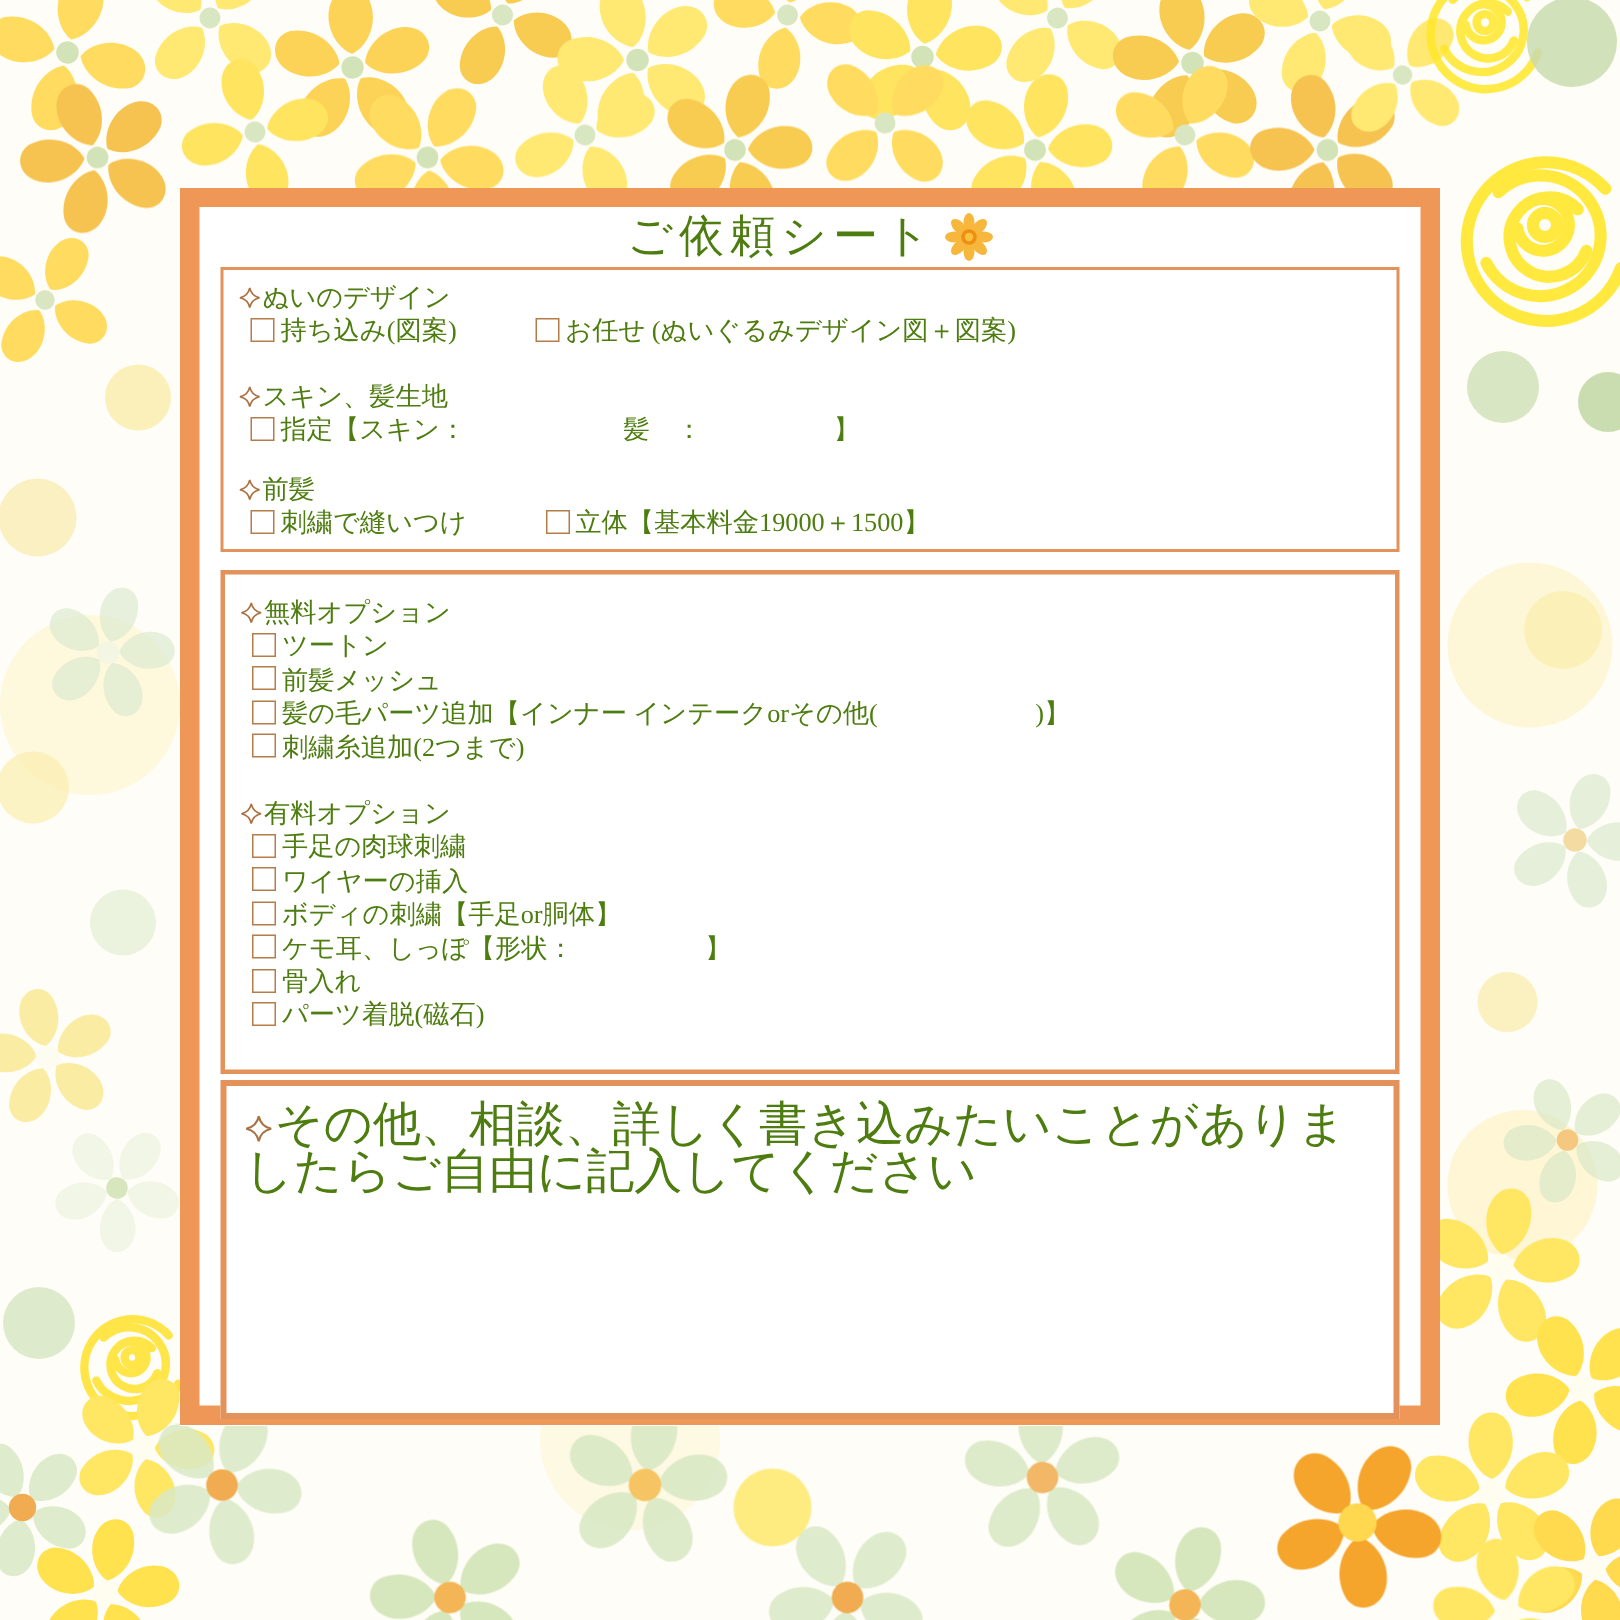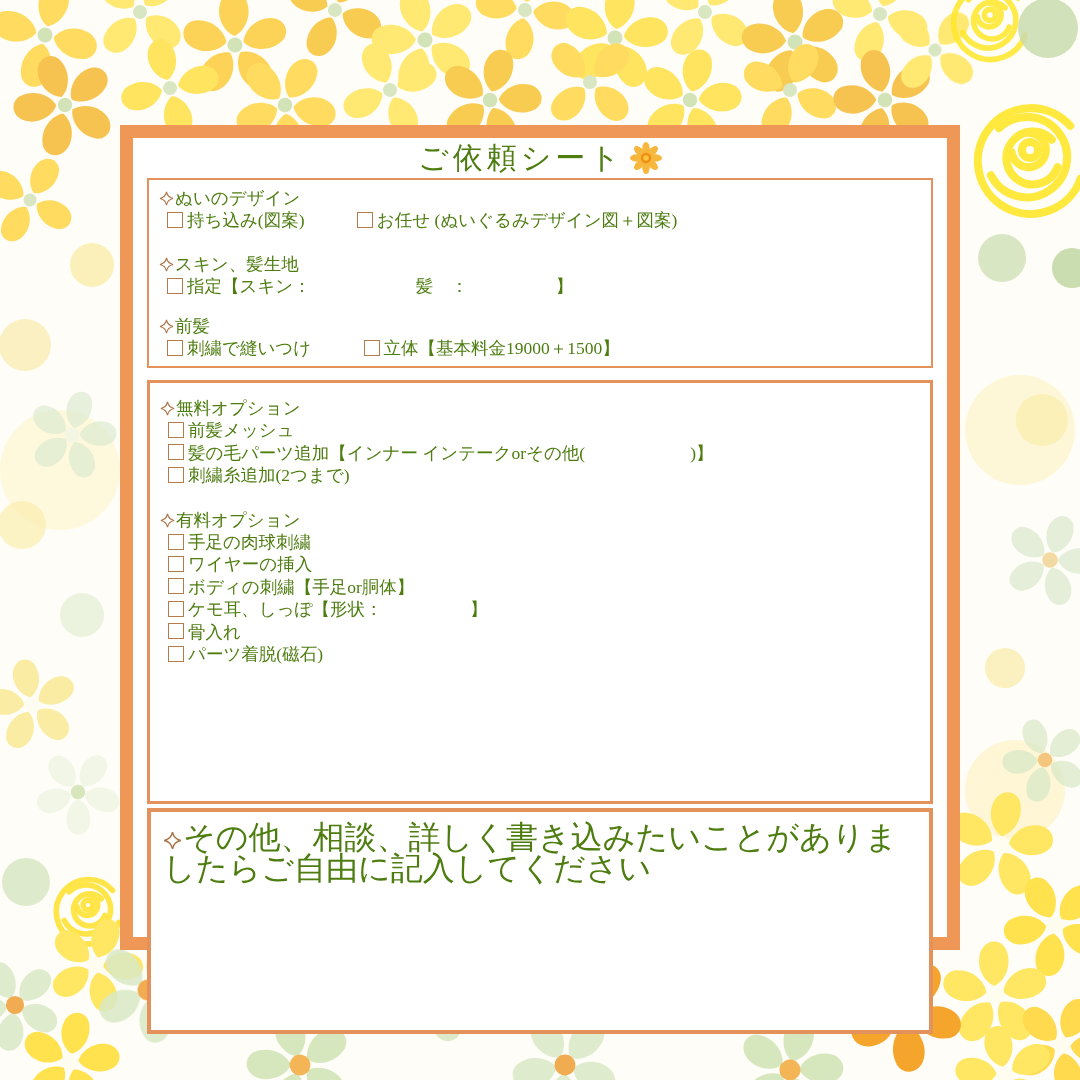--- a/index.html
+++ b/index.html
@@ -19,21 +19,21 @@
     gap:6px;flex:none;
   }
   .titlebar .ttl{
     font-size:30px;letter-spacing:4px;color:#4d7c0f;line-height:40px;
   }
   .box{
     box-sizing:border-box;border:2px solid #e2925a;background:#ffffff;
     color:#4d7c0f;font-size:17.5px;flex:none;overflow:hidden;
   }
   .box1{height:190px;padding:7px 10px;margin-bottom:12px;}
-  .box2{height:424px;border-width:3px;padding:14px 10px;margin-bottom:4px;}
+  .box2{height:336px;border-width:3px;padding:14px 10px;margin-bottom:4px;}
   .box3{height:226px;border-width:4px;padding:10px 12px;font-size:32px;line-height:31px;}
   .line{line-height:22.4px;white-space:nowrap;}
   .heading{line-height:22.4px;white-space:nowrap;}
   .sparkle{width:15px;height:15px;vertical-align:-2px;margin-right:1px;}
   .item{display:inline-block;margin-left:8px;}
   .item.col2{margin-left:48px;}
   .cb{
     display:inline-block;width:14px;height:14px;border:1.5px solid #b57c4b;
     vertical-align:-1.5px;margin-right:4px;background:#fff;
   }
@@ -318,20 +318,21 @@
       <span class="item col2"><span class="cb"></span><span>立体【基本料金19000＋1500】</span></span>
     </div>
   </div>
 
   <div class="box box2">
     <div class="heading">
       <svg class="sparkle" viewBox="0 0 16 16">
           <path d="M8 1 Q9.2 6.8 15 8 Q9.2 9.2 8 15 Q6.8 9.2 1 8 Q6.8 6.8 8 1 Z" fill="#fff" stroke="#ab7244" stroke-width="1.2"></path>
         </svg><span>無料オプション</span>
     </div>
+    <div class="line"><span class="item"><span class="cb"></span><span>ツートン</span></span></div>
     <div class="line"><span class="item"><span class="cb"></span><span>前髪メッシュ</span></span></div>
     <div class="line"><span class="item"><span class="cb"></span><span>髪の毛パーツ追加【インナー インテークorその他(　　　　　　)】</span></span></div>
     <div class="line"><span class="item"><span class="cb"></span><span>刺繍糸追加(2つまで)</span></span></div>
     <div class="spacer-opt"></div>
     <div class="heading">
       <svg class="sparkle" viewBox="0 0 16 16">
           <path d="M8 1 Q9.2 6.8 15 8 Q9.2 9.2 8 15 Q6.8 9.2 1 8 Q6.8 6.8 8 1 Z" fill="#fff" stroke="#ab7244" stroke-width="1.2"></path>
         </svg><span>有料オプション</span>
     </div>
     <div class="line"><span class="item"><span class="cb"></span><span>手足の肉球刺繍</span></span></div>

